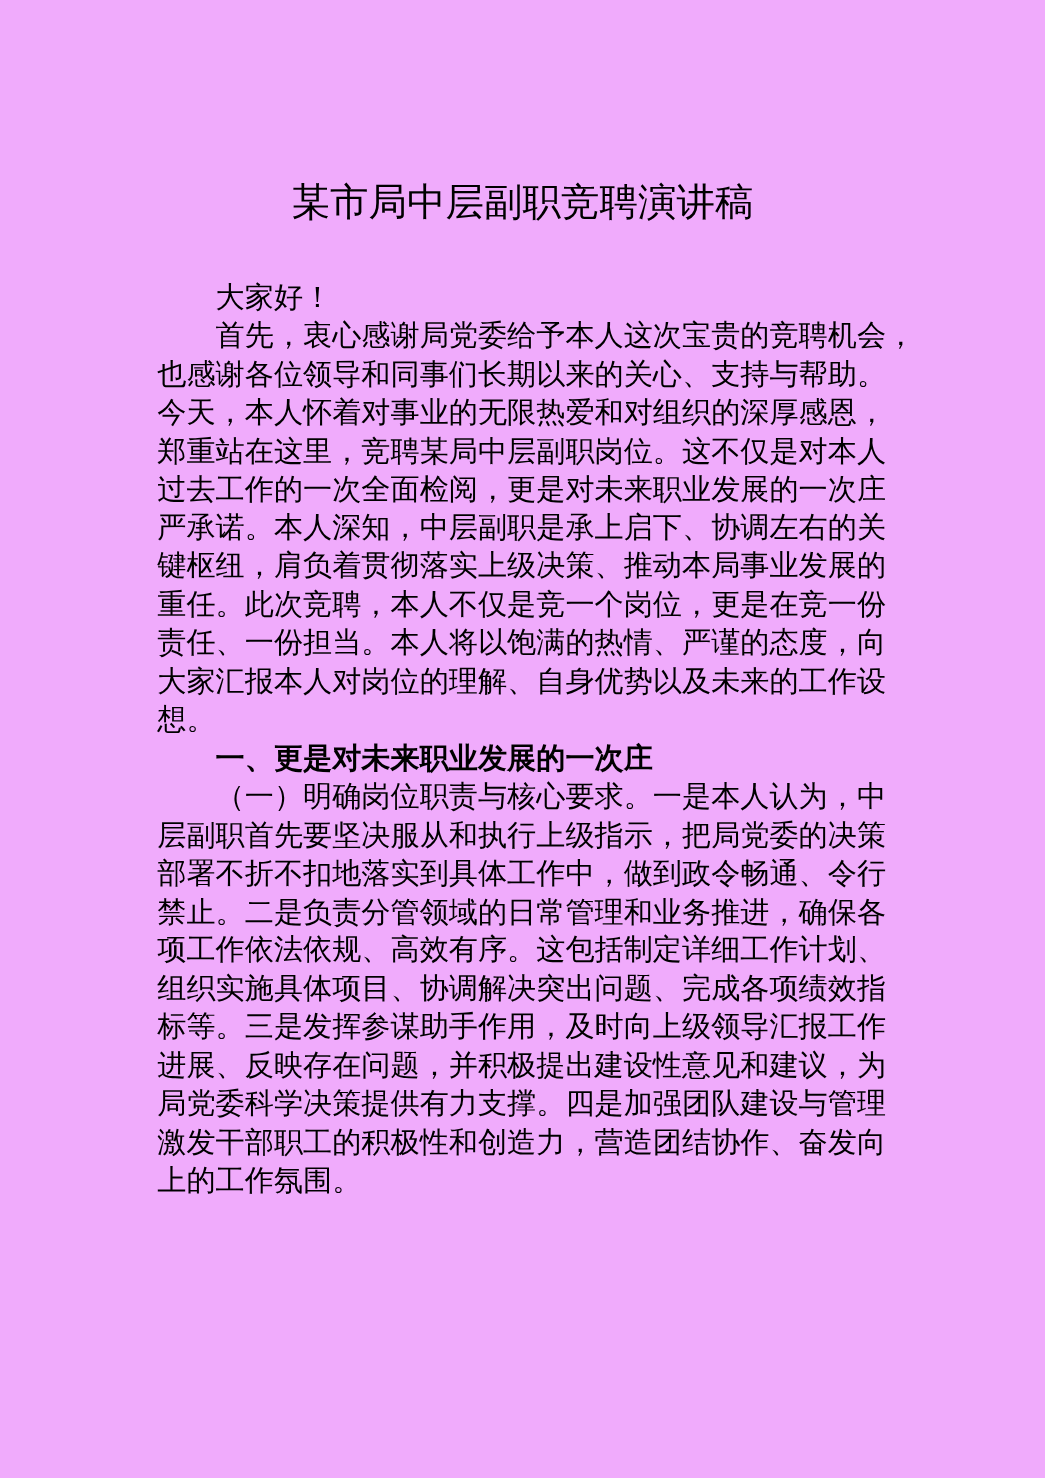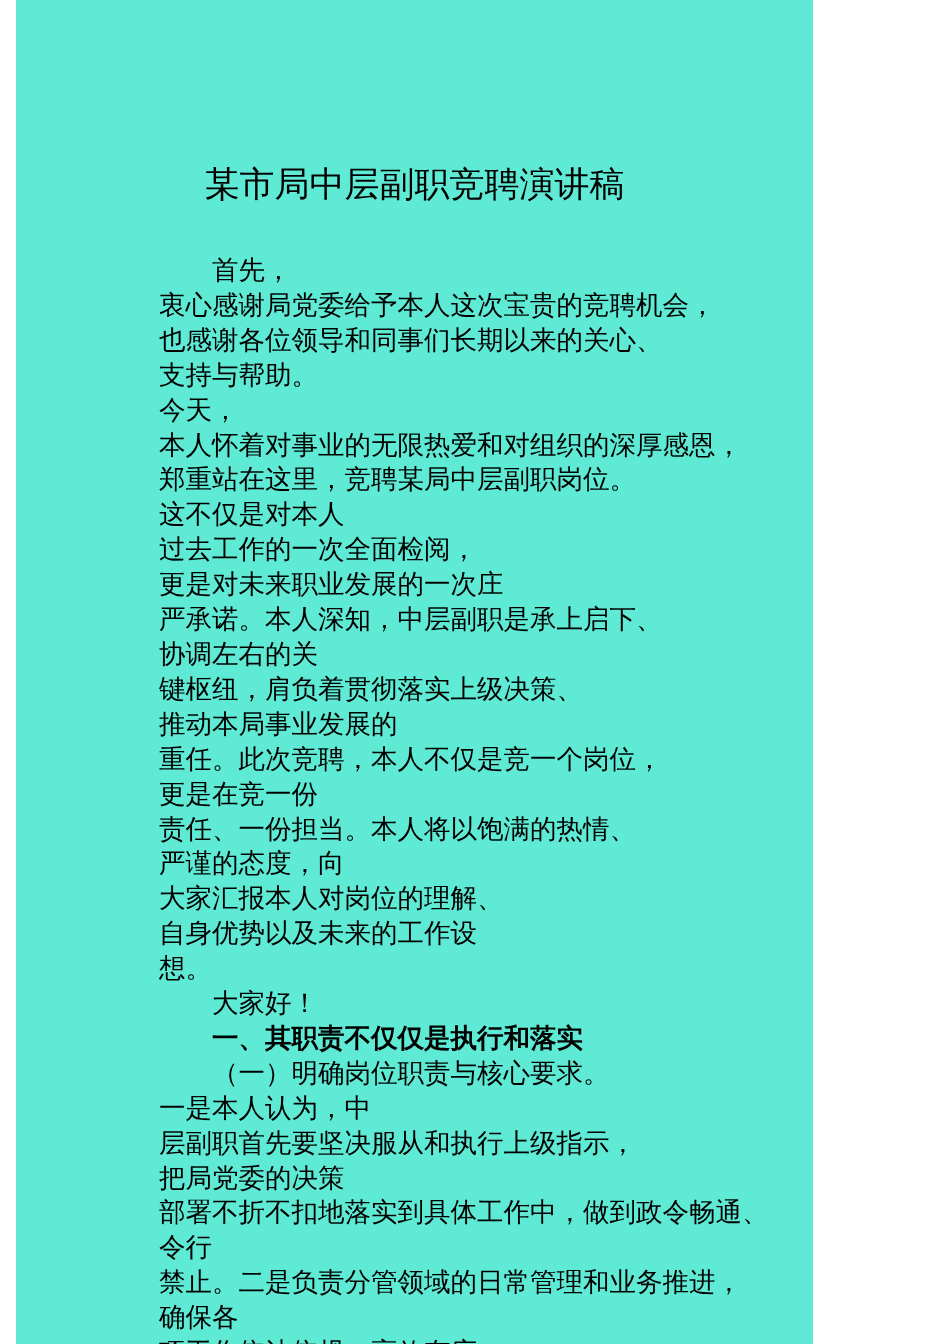--- a/index.html
+++ b/index.html
@@ -2,27 +2,26 @@
 <html><head>
 <meta charset="utf-8">
 <style>
   html, body {
     margin: 0;
     padding: 0;
     background: #ffffff;
   }
   .page {
     position: relative;
-    width: 797px;
+    width: 950px;
     height: 1344px;
-    background: #5eead4;
+    background: #f0abfc;
     color: #000000;
     font-family: "Liberation Sans", sans-serif;
     overflow: hidden;
-    margin-left: 16px;
   }
   .doc-title {
     margin: 163px 0 0 0;
     text-align: center;
     font-size: 35px;
     line-height: 42px;
     font-weight: 400;
     letter-spacing: 0;
   }
   .doc-body {
@@ -44,35 +43,35 @@
   }
 </style>
 </head>
 <body>
 
 <div class="page">
   <h1 class="doc-title">某市局中层副职竞聘演讲稿</h1>
 
   <div class="doc-body">
 
+    <p class="para">大家好！</p>
+
     <p class="para">首先，衷心感谢局党委给予本人这次宝贵的竞聘机会，
 也感谢各位领导和同事们长期以来的关心、支持与帮助。
 今天，本人怀着对事业的无限热爱和对组织的深厚感恩，
 郑重站在这里，竞聘某局中层副职岗位。这不仅是对本人
 过去工作的一次全面检阅，更是对未来职业发展的一次庄
 严承诺。本人深知，中层副职是承上启下、协调左右的关
 键枢纽，肩负着贯彻落实上级决策、推动本局事业发展的
 重任。此次竞聘，本人不仅是竞一个岗位，更是在竞一份
 责任、一份担当。本人将以饱满的热情、严谨的态度，向
 大家汇报本人对岗位的理解、自身优势以及未来的工作设
 想。</p>
 
-    <p class="para">大家好！</p>
-
-    <p class="para heading">一、其职责不仅仅是执行和落实</p>
+    <p class="para heading">一、更是对未来职业发展的一次庄</p>
 
 
     <p class="para">（一）明确岗位职责与核心要求。一是本人认为，中
 层副职首先要坚决服从和执行上级指示，把局党委的决策
 部署不折不扣地落实到具体工作中，做到政令畅通、令行
 禁止。二是负责分管领域的日常管理和业务推进，确保各
 项工作依法依规、高效有序。这包括制定详细工作计划、
 组织实施具体项目、协调解决突出问题、完成各项绩效指
 标等。三是发挥参谋助手作用，及时向上级领导汇报工作
 进展、反映存在问题，并积极提出建设性意见和建议，为

